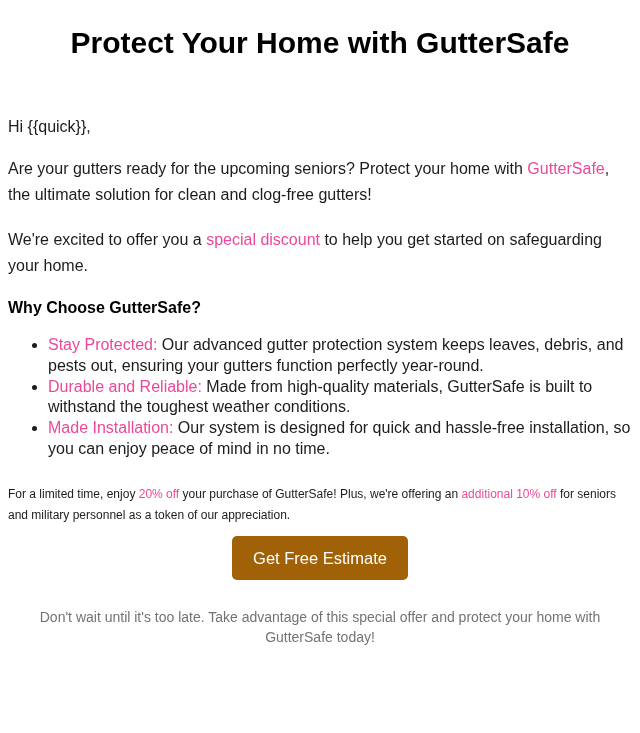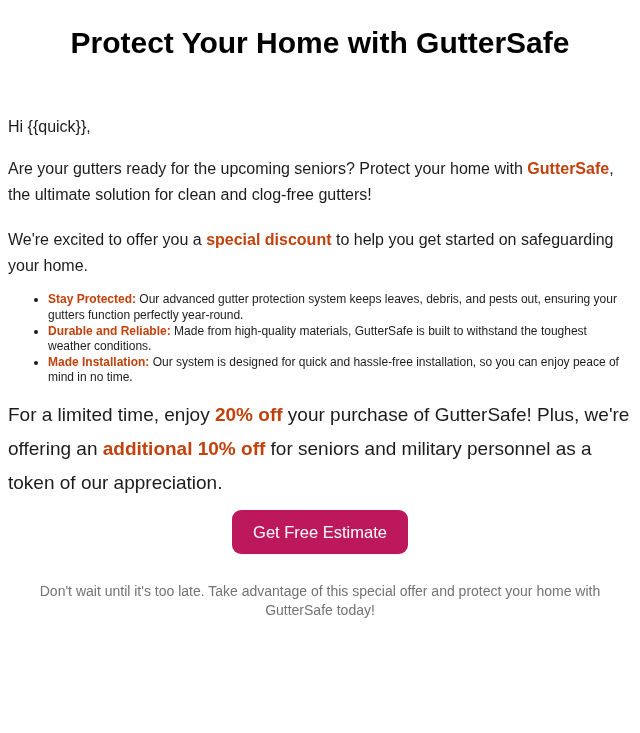--- a/index.html
+++ b/index.html
@@ -29,27 +29,27 @@
   .subheading {
     margin-top: 17px;
     font-size: 16px;
     line-height: 1.6;
     font-weight: bold;
     color: #000000;
   }
   .benefits {
     margin-top: 14px;
     padding-left: 40px;
-    font-size: 12px;
+    font-size: 16px;
     line-height: 1.3;
     list-style: disc;
   }
   .offer-heading { margin-top: 8px; }
-  .para-offer { margin-top: 12px; font-size: 19px; line-height: 1.8; }
-  strong { font-weight: bold; color: #c2410c; }
+  .para-offer { margin-top: 24px; font-size: 12px; line-height: 1.8; }
+  strong { font-weight: normal; color: #ec4899; }
   .cta-row { margin-top: 9px; text-align: center; }
   .cta-button {
     display: inline-block;
     padding: 12px 21px;
     font-size: 16.5px;
     line-height: 20px;
     font-family: "Liberation Sans", sans-serif;
     color: #ffffff;
     background: #28a745;
     border: none;
@@ -72,29 +72,30 @@
 <div class="email">
 
   <h1 class="title">Protect Your Home with GutterSafe</h1>
 
   <p class="body-text greeting">Hi {{quick}},</p>
 
   <p class="body-text para-intro"><span>Are your gutters ready for the upcoming seniors? Protect your home with </span><strong>GutterSafe</strong><span>, the ultimate solution for clean and clog-free gutters!</span></p>
 
   <p class="body-text para-discount"><span>We're excited to offer you a </span><strong>special discount</strong><span> to help you get started on safeguarding your home.</span></p>
 
+  <h3 class="subheading">Why Choose GutterSafe?</h3>
 
   <ul class="benefits">
     <li><strong>Stay Protected:</strong><span> Our advanced gutter protection system keeps leaves, debris, and pests out, ensuring your gutters function perfectly year-round.</span></li>
     <li><strong>Durable and Reliable:</strong><span> Made from high-quality materials, GutterSafe is built to withstand the toughest weather conditions.</span></li>
     <li><strong>Made Installation:</strong><span> Our system is designed for quick and hassle-free installation, so you can enjoy peace of mind in no time.</span></li>
   </ul>
 
 
   <p class="body-text para-offer"><span>For a limited time, enjoy </span><strong>20% off</strong><span> your purchase of GutterSafe! Plus, we're offering an </span><strong>additional 10% off</strong><span> for seniors and military personnel as a token of our appreciation.</span></p>
 
   <div class="cta-row">
-    <a href="#" class="cta-button" style="background: #be185d; color: rgb(255, 255, 255); border-radius: 9px;">Get Free Estimate</a>
+    <a href="#" class="cta-button" style="background: #a16207; color: rgb(255, 255, 255);">Get Free Estimate</a>
   </div>
 
   <p class="footer-note" style="color: #737373;">Don't wait until it's too late. Take advantage of this special offer and protect your home with GutterSafe today!</p>
 
 </div>
 
 </body></html>

